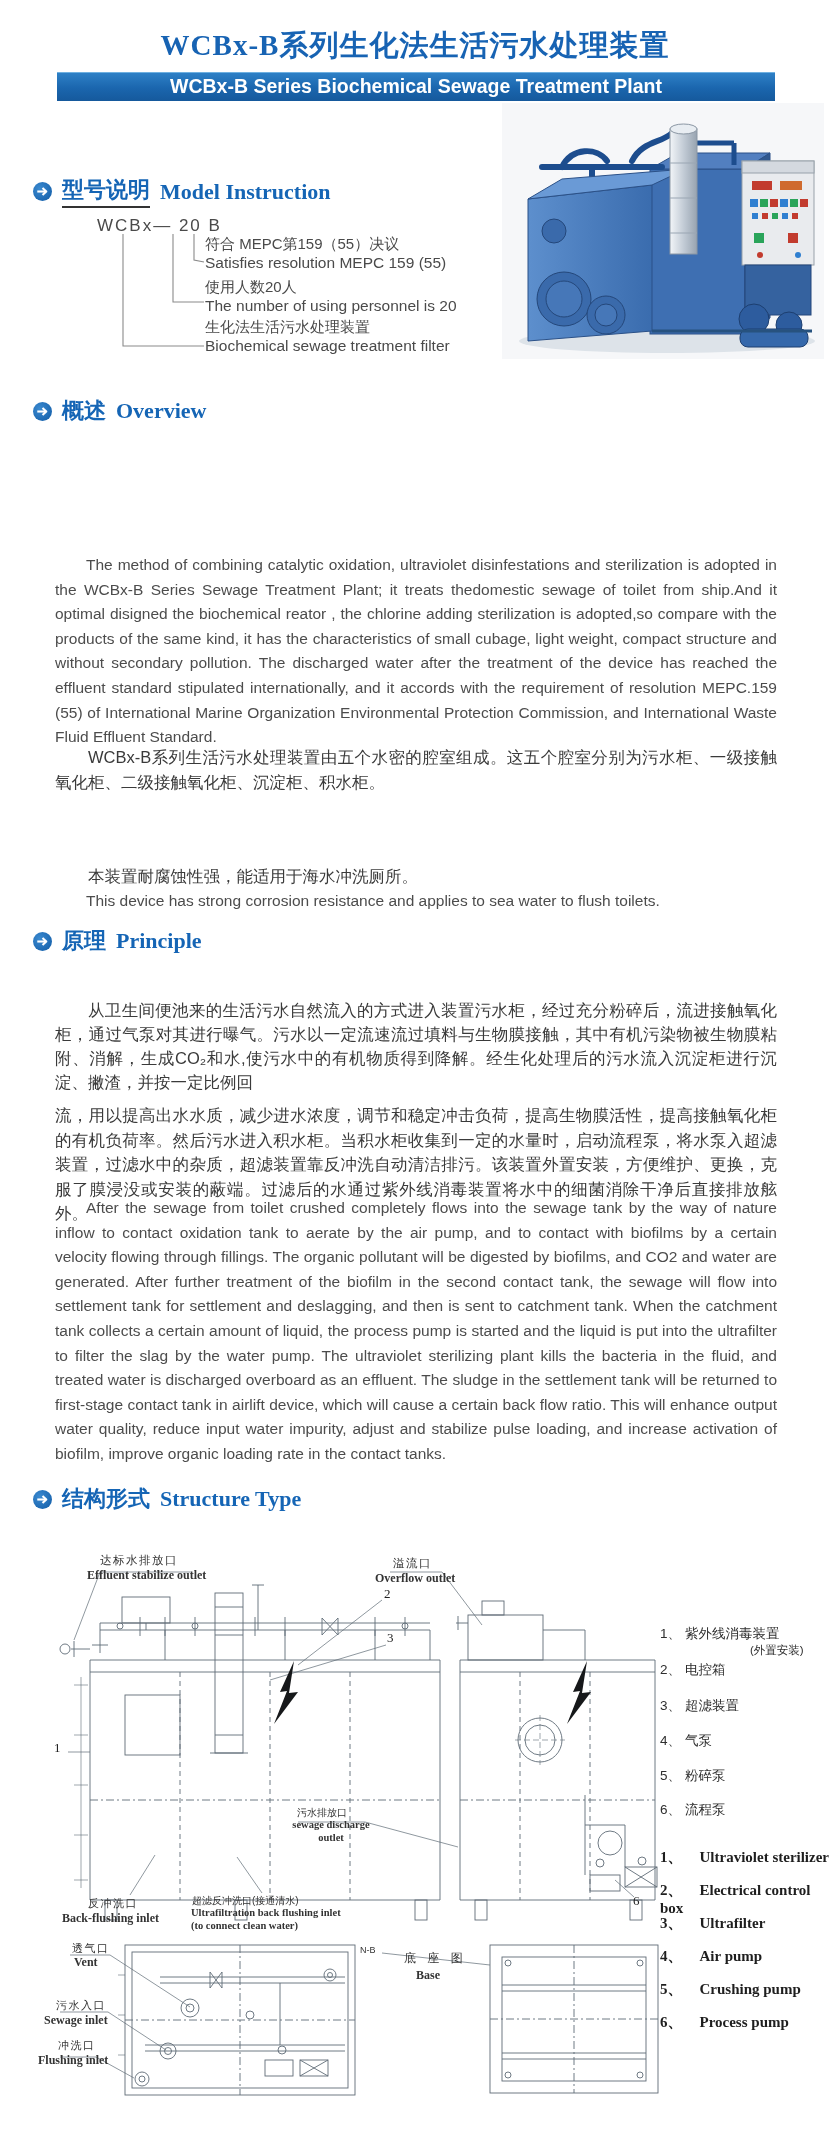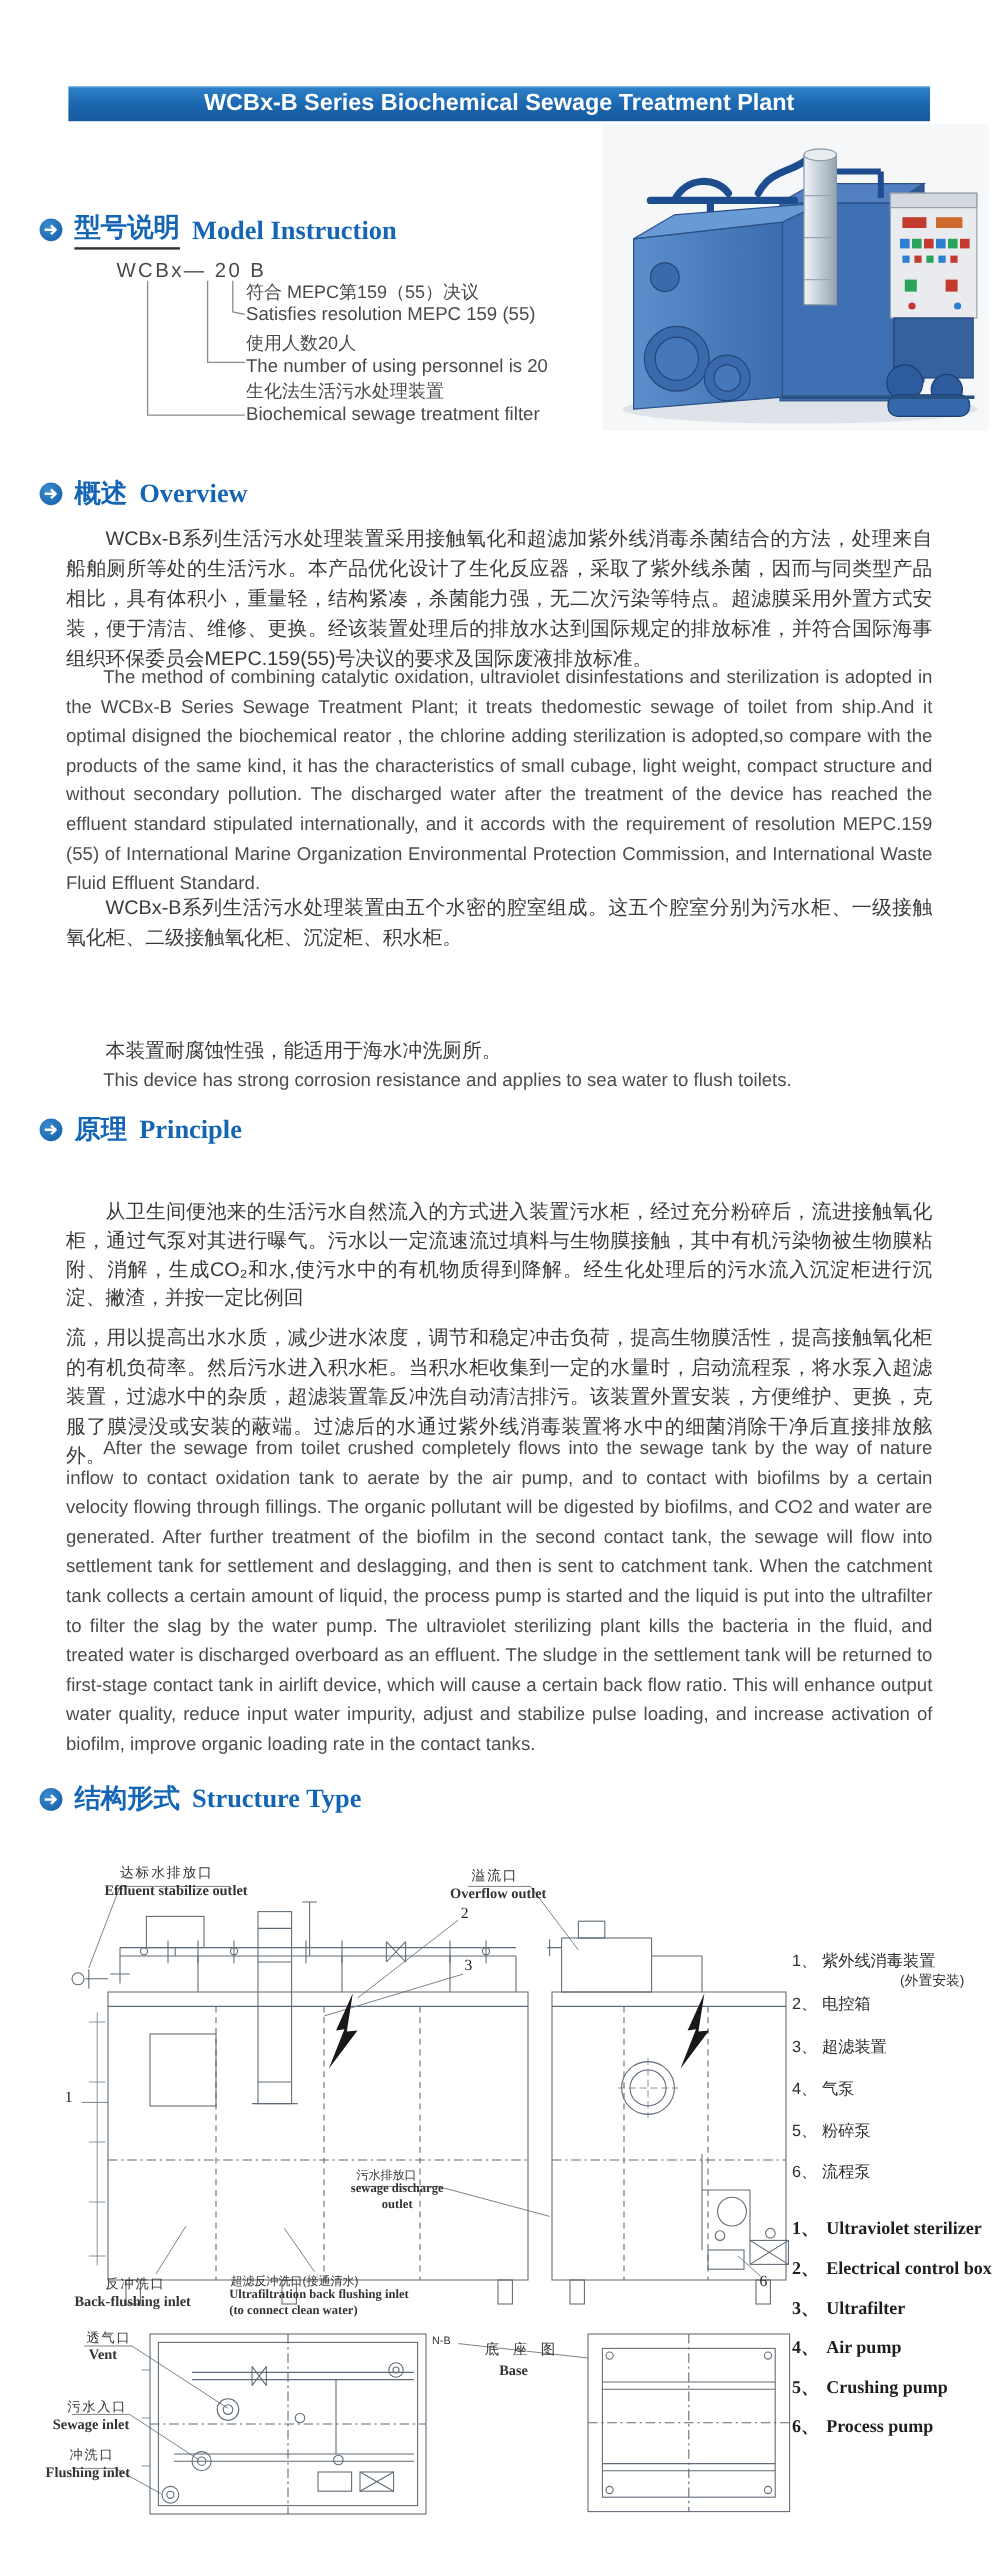--- a/index.html
+++ b/index.html
@@ -40,27 +40,28 @@
   .dl-cn{font-size:11.5px;letter-spacing:1.5px;}
   .dl-en{font-size:12px;font-family:"Liberation Serif",serif;font-weight:600;letter-spacing:0;}
   .dl-small{font-size:10px;letter-spacing:0;}
   .dl-wrap{white-space:normal;line-height:12.5px;}
   .callout{position:absolute;font-family:"Liberation Serif",serif;font-size:13px;color:#222;}
   
   .pcn{position:absolute;left:660px;font-size:13.5px;color:#2e2e2e;}
   .pcn .nm{margin-left:4px;}
   .pcn-note{position:absolute;left:750px;top:1643px;font-size:11.5px;color:#2e2e2e;}
   .pen{position:absolute;left:660px;font-size:15px;font-family:"Liberation Serif",serif;font-weight:600;color:#1e1e1e;}
-  .pen .nm{margin-left:6px;}
+  .pen .nm{margin-left:17px;}
 </style>
 </head>
 <body>
 
 <div class="page">
 
+  <h1 class="title">WCBx-B系列生化法生活污水处理装置</h1>
   <div class="banner">
     <span>WCBx-B Series Biochemical Sewage Treatment Plant</span>
   </div>
 
   <div class="photo">
     <svg viewBox="0 0 322 256" width="322" height="256">
       <defs>
         <linearGradient id="silv" x1="0" y1="0" x2="1" y2="0">
           <stop offset="0" stop-color="#f2f5f8"></stop>
             <stop offset="0.5" stop-color="#c3ccd6"></stop>
@@ -150,21 +151,20 @@
   <div class="sec-head" style="top:396px;">
     <span class="sec-icon">
       <svg viewBox="0 0 20 20">
           <path d="M4.5,10 H13" stroke="#fff" stroke-width="2.2" fill="none"></path>
           <path d="M10,6.2 L14,10 L10,13.8" stroke="#fff" stroke-width="2.2" fill="none" stroke-linejoin="round"></path>
         </svg>
     </span>
     <span class="sh-cn">概述</span>
     <span class="sh-en">Overview</span>
   </div>
-  <p class="para p-cn" style="top:437px;">WCBx-B系列生活污水处理装置采用接触氧化和超滤加紫外线消毒杀菌结合的方法，处理来自船舶厕所等处的生活污水。本产品优化设计了生化反应器，采取了紫外线杀菌，因而与同类型产品相比，具有体积小，重量轻，结构紧凑，杀菌能力强，无二次污染等特点。超滤膜采用外置方式安装，便于清洁、维修、更换。经该装置处理后的排放水达到国际规定的排放标准，并符合国际海事组织环保委员会MEPC.159(55)号决议的要求及国际废液排放标准。</p>
   <p class="para p-en" style="top:553px;">The method of combining catalytic oxidation, ultraviolet disinfestations and sterilization is adopted in the WCBx-B Series Sewage Treatment Plant; it treats thedomestic sewage of toilet from ship.And it optimal disigned the biochemical reator , the chlorine adding sterilization is adopted,so compare with the products of the same kind, it has the characteristics of small cubage, light weight, compact structure and without secondary pollution. The discharged water after the treatment of the device has reached the effluent standard stipulated internationally, and it accords with the requirement of resolution MEPC.159 (55) of International Marine Organization Environmental Protection Commission, and International Waste Fluid Effluent Standard.</p>
   <p class="para p-cn" style="top:745px;">WCBx-B系列生活污水处理装置由五个水密的腔室组成。这五个腔室分别为污水柜、一级接触氧化柜、二级接触氧化柜、沉淀柜、积水柜。</p>
   <p class="para p-cn" style="top:864px;">本装置耐腐蚀性强，能适用于海水冲洗厕所。</p>
   <p class="para p-en" style="top:889px;">This device has strong corrosion resistance and applies to sea water to flush toilets.</p>
 
   <div class="sec-head" style="top:926px;">
     <span class="sec-icon">
       <svg viewBox="0 0 20 20">
           <path d="M4.5,10 H13" stroke="#fff" stroke-width="2.2" fill="none"></path>
           <path d="M10,6.2 L14,10 L10,13.8" stroke="#fff" stroke-width="2.2" fill="none" stroke-linejoin="round"></path>

